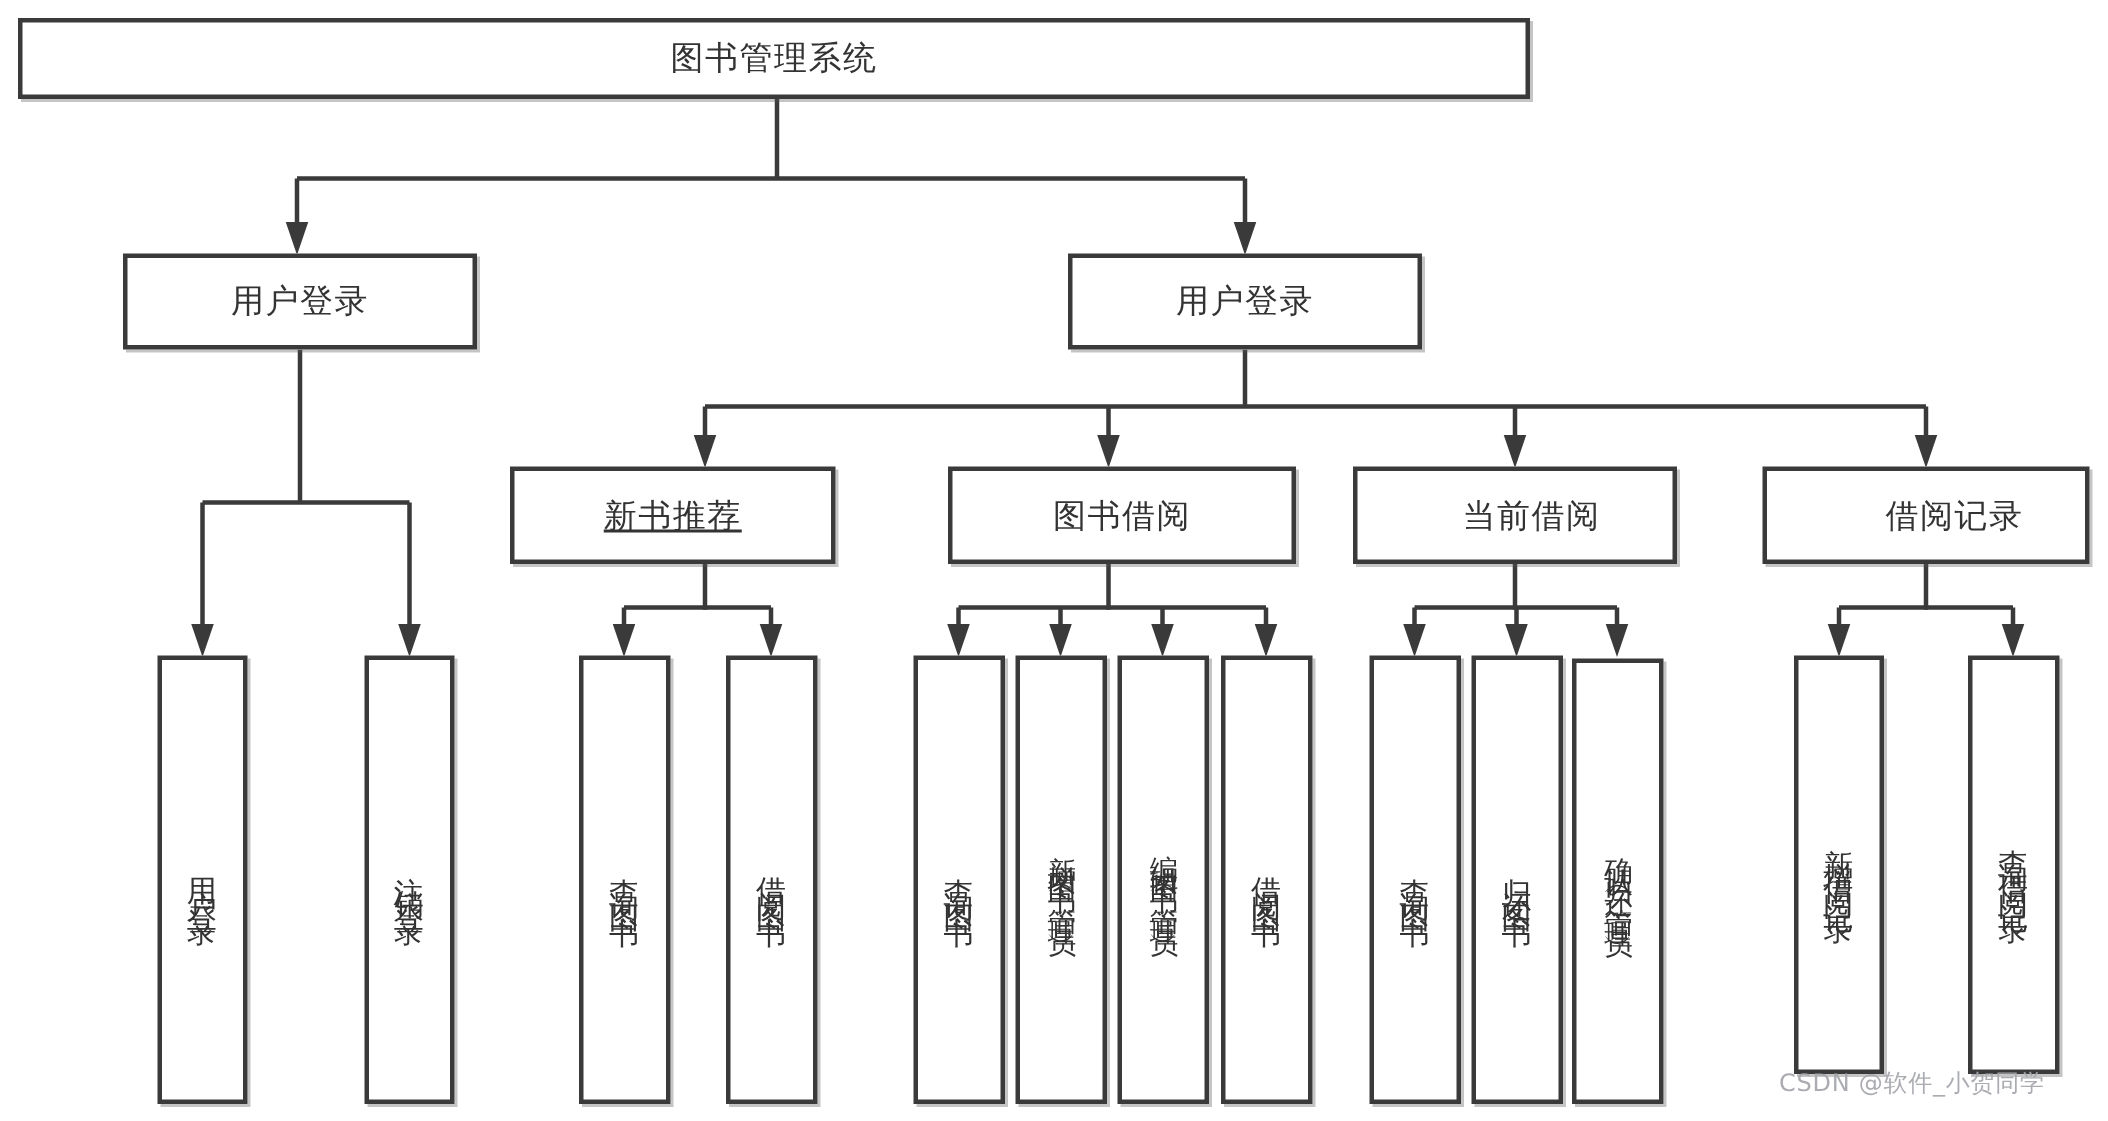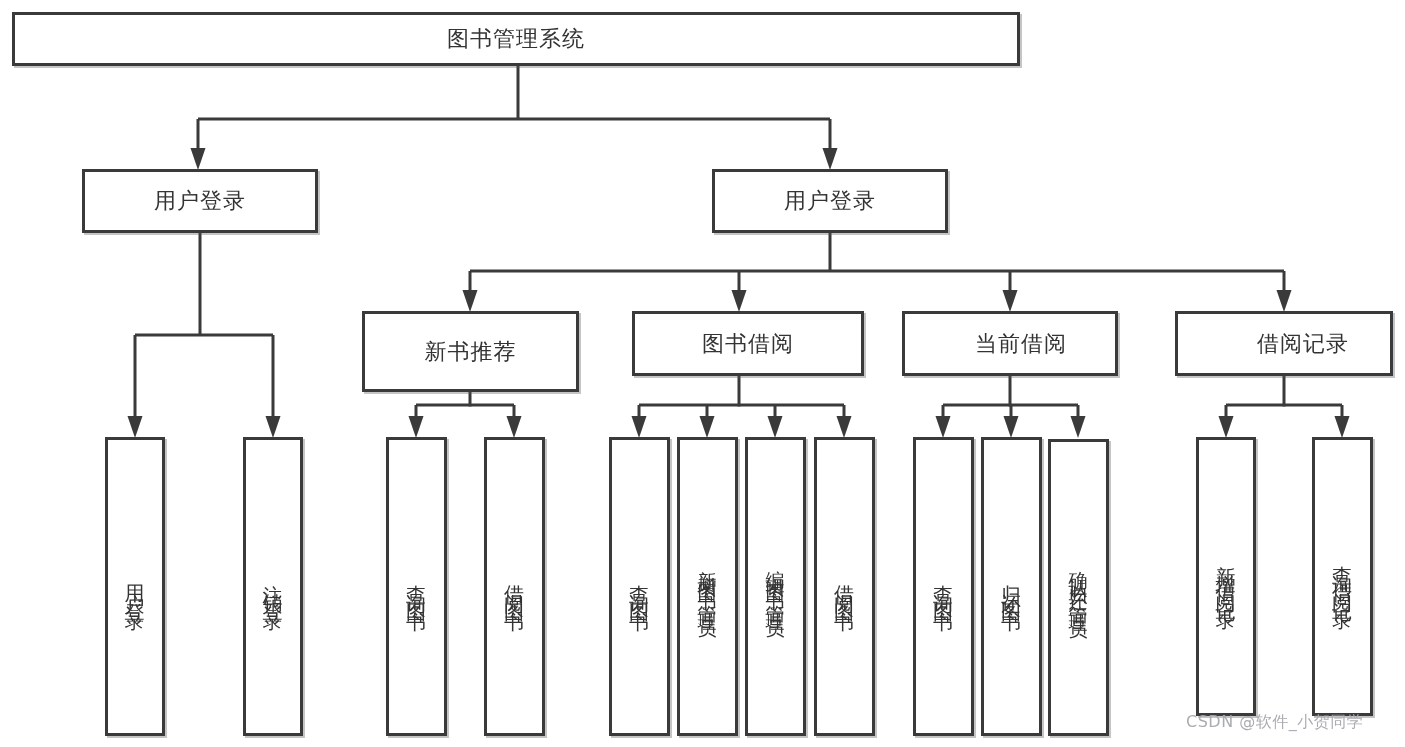--- a/index.html
+++ b/index.html
@@ -102,21 +102,21 @@
       <polygon points="1218.5,416 1233.5,416 1226,438"></polygon>
       <polygon points="1334.5,416 1349.5,416 1342,438"></polygon>
     </g>
   </svg>
 
   <div class="hbox" style="left:12px; top:12px; width:1008px; height:54px;">图书管理系统</div>
 
   <div class="hbox" style="left:82px; top:169px; width:236px; height:64px;">用户登录</div>
   <div class="hbox" style="left:712px; top:169px; width:236px; height:64px;">用户登录</div>
 
-  <div class="hbox" style="left:362px; top:311px; width:217px; height:81px;">新书推荐</div>
+  <div class="hbox" style="left:340px; top:311px; width:217px; height:65px;text-decoration:underline;">新书推荐</div>
   <div class="hbox" style="left:632px; top:311px; width:232px; height:65px;">图书借阅</div>
   <div class="hbox" style="left:902px; top:311px; width:216px; height:65px;padding-left:22px;">当前借阅</div>
   <div class="hbox" style="left:1175px; top:311px; width:218px; height:65px;padding-left:38px;">借阅记录</div>
 
   <div class="vbox" style="left:105px; top:437px; width:60px; height:299px;">用户登录</div>
   <div class="vbox" style="left:243px; top:437px; width:60px; height:299px;">注销登录</div>
 
   <div class="vbox" style="left:386px; top:437px; width:61px; height:299px;">查询图书</div>
   <div class="vbox" style="left:484px; top:437px; width:61px; height:299px;">借阅图书</div>
 

